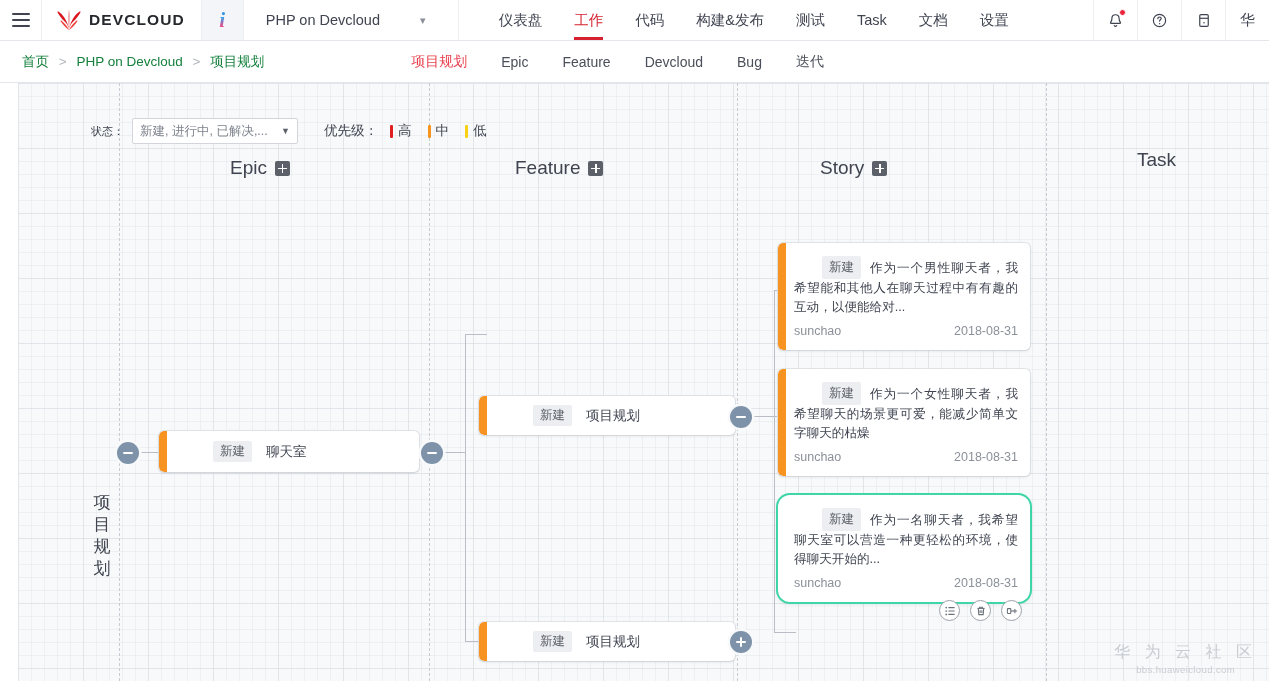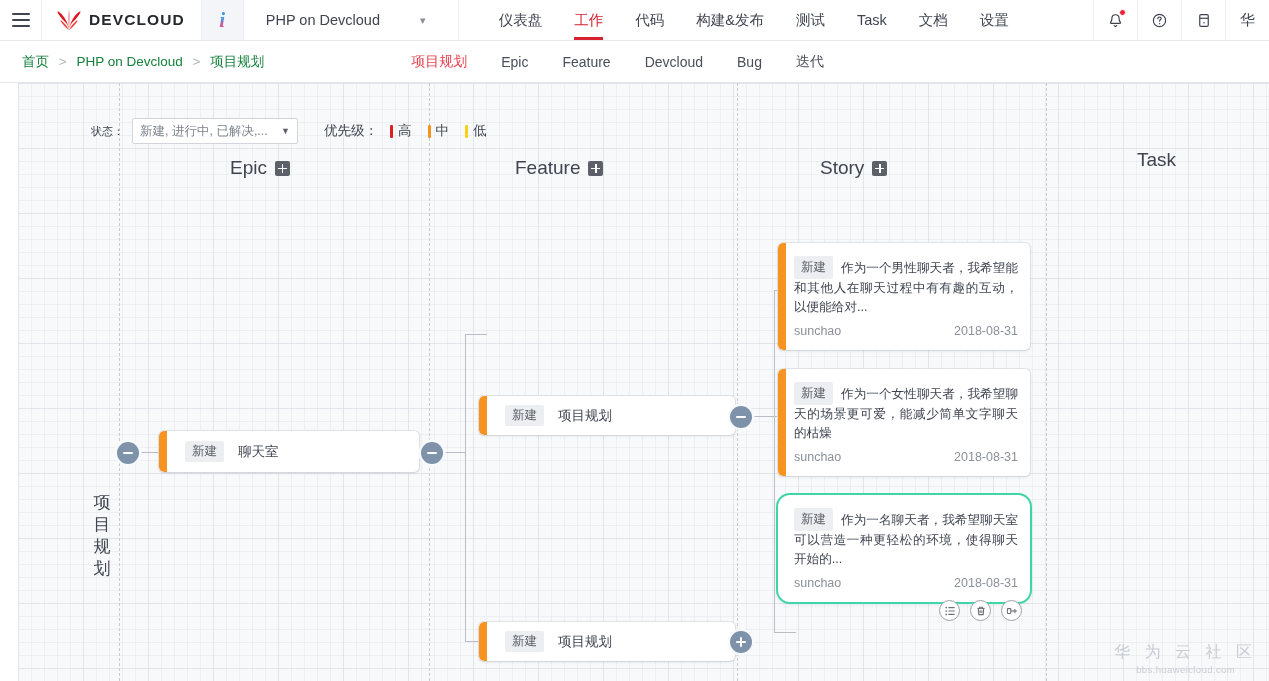--- a/index.html
+++ b/index.html
@@ -152,21 +152,21 @@
     z-index: 4; cursor: pointer; overflow: hidden;
   }
   .card .leftbar {
     position: absolute; left: 0; top: 0; bottom: 0; width: 8px;
     background: #f79321; border-radius: 5px 0 0 5px;
   }
   .card.simple { display: flex; align-items: center; }
   .card.simple .body { padding-left: 26px; display: flex; align-items: center; gap: 14px; }
   .stat {
     background: #eceef1; color: #5c6169; font-size: 12.5px; padding: 2px 7px;
-    border-radius: 2px; white-space: nowrap; flex: none;
+    border-radius: 2px; white-space: nowrap; flex: none; margin-left: 28px;
   }
   .card.simple .title { font-size: 13.5px; color: #3f4450; white-space: nowrap; }
   .card.story { padding: 13px 12px 9px 16px; }
   .card.story .desc {
     font-size: 12.6px; line-height: 19px; color: #3f4450; text-align: justify; text-indent: 0;
   }
   .card.story .desc .stat { display: inline-block; margin-right: 8px; vertical-align: 1px; }
   .card.story .meta {
     display: flex; justify-content: space-between; align-items: center; margin-top: 7px;
     font-size: 12.5px; color: #8b9099;

